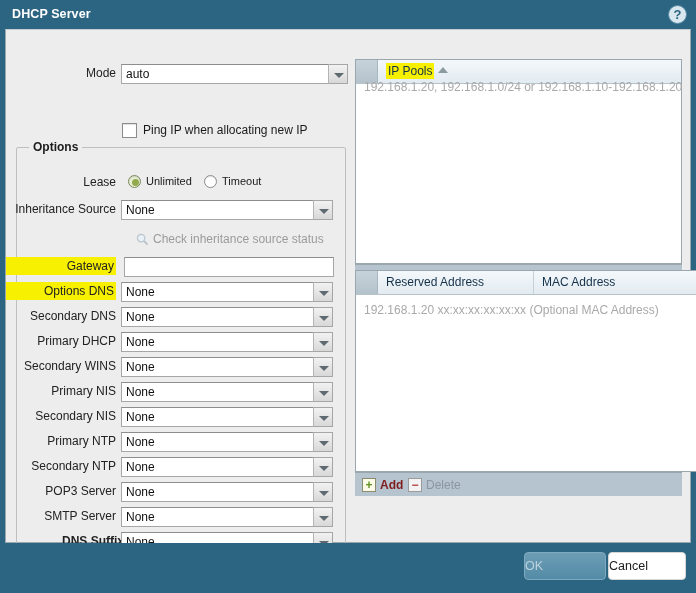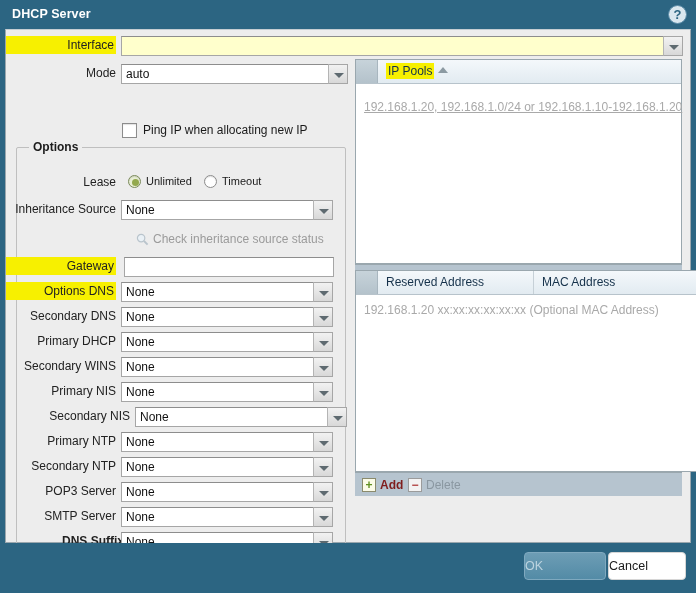--- a/index.html
+++ b/index.html
@@ -259,25 +259,20 @@
 
 <div id="dialog">
 
   <div id="titlebar">
     <div id="title-text">DHCP Server</div>
     <div id="help-icon">?</div>
   </div>
 
   <div id="body-panel">
 
-    <div class="row" style="left:0;top:6px;width:676px;">
-      <div class="lbl hl" style="left:0;width:110px;">Interface</div>
-      <input class="txtin req" type="text" style="left: 115px; width: 543px;" value="">
-      <div class="ddbtn" style="left:657px;"></div>
-    </div>
 
     <div class="row" style="left:0;top:34px;width:340px;">
       <div class="lbl" style="left:0;width:110px;">Mode</div>
       <input class="txtin" type="text" readonly="" style="left: 115px; width: 208px;" value="auto">
       <div class="ddbtn" style="left:322px;"></div>
     </div>
 
     <div id="ping-check">
       <div id="ping-box"></div>
       <div id="ping-label">Ping IP when allocating new IP</div>
@@ -336,21 +331,21 @@
     <div class="row" style="left:0;top:327px;width:340px;">
       <div class="lbl" style="left:0;width:110px;">Secondary WINS</div>
       <input class="txtin" type="text" readonly="" style="left: 115px; width: 193px;" value="None">
       <div class="ddbtn" style="left:307px;"></div>
     </div>
     <div class="row" style="left:0;top:352px;width:340px;">
       <div class="lbl" style="left:0;width:110px;">Primary NIS</div>
       <input class="txtin" type="text" readonly="" style="left: 115px; width: 193px;" value="None">
       <div class="ddbtn" style="left:307px;"></div>
     </div>
-    <div class="row" style="left:14px;top:377px;width:340px;">
+    <div class="row" style="left:0;top:377px;width:340px;">
       <div class="lbl" style="left:0;width:110px;">Secondary NIS</div>
       <input class="txtin" type="text" readonly="" style="left: 115px; width: 193px;" value="None">
       <div class="ddbtn" style="left:307px;"></div>
     </div>
     <div class="row" style="left:0;top:402px;width:340px;">
       <div class="lbl" style="left:0;width:110px;">Primary NTP</div>
       <input class="txtin" type="text" readonly="" style="left: 115px; width: 193px;" value="None">
       <div class="ddbtn" style="left:307px;"></div>
     </div>
     <div class="row" style="left:0;top:427px;width:340px;">
@@ -374,21 +369,21 @@
       <div class="ddbtn" style="left:307px;"></div>
     </div>
 
     <div class="grid-panel" style="left:349px;top:29px;width:327px;height:205px;">
       <div class="grid-head">
         <div class="corner"></div>
         <div class="colhead" style="left:22px;width:305px;border-right:none;">
           <span class="hltext">IP Pools</span><span class="sort-arrow"></span>
         </div>
       </div>
-      <div class="grid-hint" style="top:40px;text-decoration:underline;">192.168.1.20, 192.168.1.0/24 or  192.168.1.10-192.168.1.20</div>
+      <div class="grid-hint" style="top:20px;">192.168.1.20, 192.168.1.0/24 or  192.168.1.10-192.168.1.20</div>
     </div>
 
     <div class="grid-toolbar" style="left:349px;top:234px;width:327px;">
       <div class="tb-btn" style="left:7px;">
         <div class="ic">+</div>
         <div class="tx">Add</div>
       </div>
       <div class="tb-btn disabled" style="left:53px;">
         <div class="ic minus">−</div>
         <div class="tx">Delete</div>

